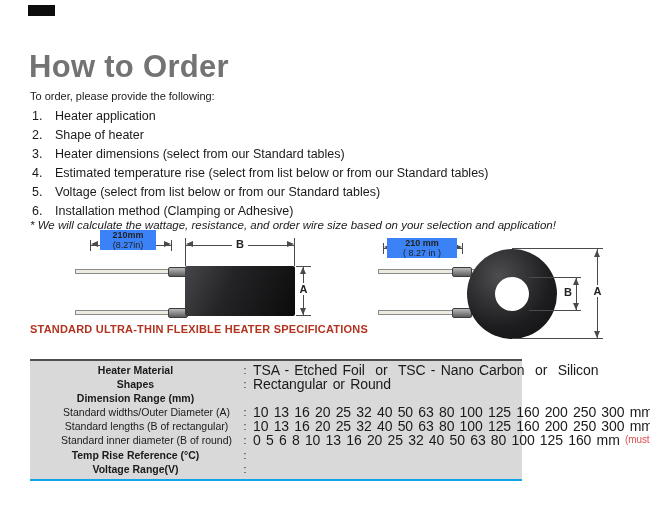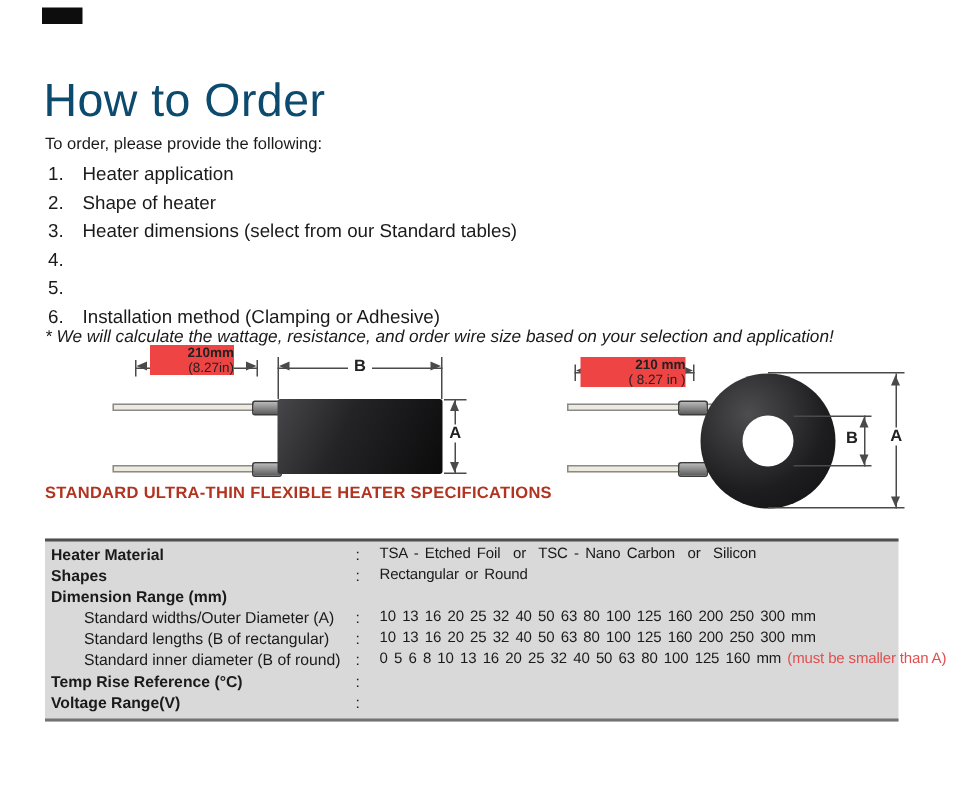--- a/index.html
+++ b/index.html
@@ -1,34 +1,34 @@
 <!DOCTYPE html>
 <html><head>
 <meta charset="utf-8">
 <style>
   html,body{margin:0;padding:0;background:#fff;}
   .page{position:relative;width:650px;height:523px;background:#ffffff;overflow:hidden;
         font-family:"Liberation Sans",sans-serif;color:#1a1a1a;}
 
   .corner-mark{position:absolute;left:28px;top:5px;width:27px;height:11px;background:#0d0d0d;}
 
-  .title{position:absolute;left:29px;top:50px;font-size:31px;line-height:34px;font-weight:normal;
-         color:#0c4a6e;letter-spacing:.3px;}
+  .title{position:absolute;left:29px;top:50px;font-size:31px;line-height:34px;font-weight:bold;
+         color:#737373;letter-spacing:.3px;}
   .intro{position:absolute;left:30px;top:90px;font-size:11px;}
   .olist{position:absolute;left:32px;top:107px;width:600px;}
   .oitem{display:flex;height:19px;line-height:19px;font-size:12.5px;}
   .onum{width:23px;}
   .footnote{position:absolute;left:30px;top:219px;font-size:11.5px;font-style:italic;}
 
   
   .wire{position:absolute;height:3px;background:#edebe0;border:1px solid #8a8a8a;}
   .sleeve{position:absolute;width:18px;height:8px;background:linear-gradient(#b9b9b9,#5c5c5c);
           border:1px solid #3c3c3c;border-radius:2px;z-index:2;}
   .dline{position:absolute;background:#4a4a4a;z-index:1;}
-  .dimlab{position:absolute;text-align:right;font-size:9px;line-height:10px;background:#ef4444;
+  .dimlab{position:absolute;text-align:center;font-size:9px;line-height:10px;background:#3b82f6;
           z-index:4;color:#222;}
   .dimlab .mm{font-weight:bold;}
   .ablab{position:absolute;text-align:center;font-size:11px;line-height:12px;font-weight:bold;
          background:#fff;z-index:4;color:#222;}
   .aL,.aR,.aU,.aD{position:absolute;width:0;height:0;z-index:3;}
   .aL{border:3.5px solid transparent;border-left:0;border-right:7px solid #4a4a4a;}
   .aR{border:3.5px solid transparent;border-right:0;border-left:7px solid #4a4a4a;}
   .aU{border:3.5px solid transparent;border-top:0;border-bottom:7px solid #4a4a4a;}
   .aD{border:3.5px solid transparent;border-bottom:0;border-top:7px solid #4a4a4a;}
 
@@ -75,28 +75,28 @@
   .rAt1{left:512px;top:248px;width:91px;height:1px;z-index:3;}
   .rAt2{left:512px;top:338px;width:91px;height:1px;z-index:3;}
   .rAlab{left:591px;top:285px;width:13px;}
   .p7{left:384px;top:244px;}  .p8{left:455px;top:244px;}
   .p9{left:573px;top:278px;}  .p10{left:573px;top:303px;}
   .p11{left:594px;top:250px;} .p12{left:594px;top:331px;}
 
   
   .spec-heading{position:absolute;left:30px;top:323px;font-size:11px;font-weight:bold;
                 color:#b23420;letter-spacing:.2px;}
-  .spec-table{position:absolute;left:30px;top:359px;width:569px;background:#d9d9d9;
-              border-top:2px solid #4f4f4f;border-bottom:2px solid #737373;
-              padding:2px 0 3px 4px;box-sizing:border-box;}
+  .spec-table{position:absolute;left:30px;top:359px;width:492px;background:#d9d9d9;
+              border-top:2px solid #4f4f4f;border-bottom:2px solid #0ea5e9;
+              padding:2px 0 3px 4px;box-sizing:border-box;text-align:center;}
   .trow{display:flex;height:14.1px;line-height:14.1px;white-space:pre;}
   .tlabel{width:203px;font-size:10.5px;font-weight:bold;flex:none;overflow:hidden;}
   .tlabel.indent{font-weight:normal;padding-left:22px;box-sizing:border-box;}
   .tsep{width:16px;font-size:10.5px;flex:none;}
-  .tval{font-size:10px;letter-spacing:-.1px;word-spacing:1.5px;}
+  .tval{font-size:14px;letter-spacing:-.1px;word-spacing:1.5px;}
   .tnote{font-size:10px;letter-spacing:-.1px;color:#e05050;}
 </style>
 </head>
 <body>
 
 <div class="page">
 
   <div class="corner-mark"></div>
 
   <div class="title">How to Order</div>
@@ -110,23 +110,25 @@
     <div class="oitem">
         <span class="onum">2.</span>
         <span>Shape of heater</span>
       </div>
     <div class="oitem">
         <span class="onum">3.</span>
         <span>Heater dimensions (select from our Standard tables)</span>
       </div>
     <div class="oitem">
         <span class="onum">4.</span>
+        <span>Estimated temperature rise (select from list below or from our Standard tables)</span>
       </div>
     <div class="oitem">
         <span class="onum">5.</span>
+        <span>Voltage (select from list below or from our Standard tables)</span>
       </div>
     <div class="oitem">
         <span class="onum">6.</span>
         <span>Installation method (Clamping or Adhesive)</span>
       </div>
   </div>
 
   <div class="footnote">* We will calculate the wattage, resistance, and order wire size based on your selection and application!</div>
 
   <div>

